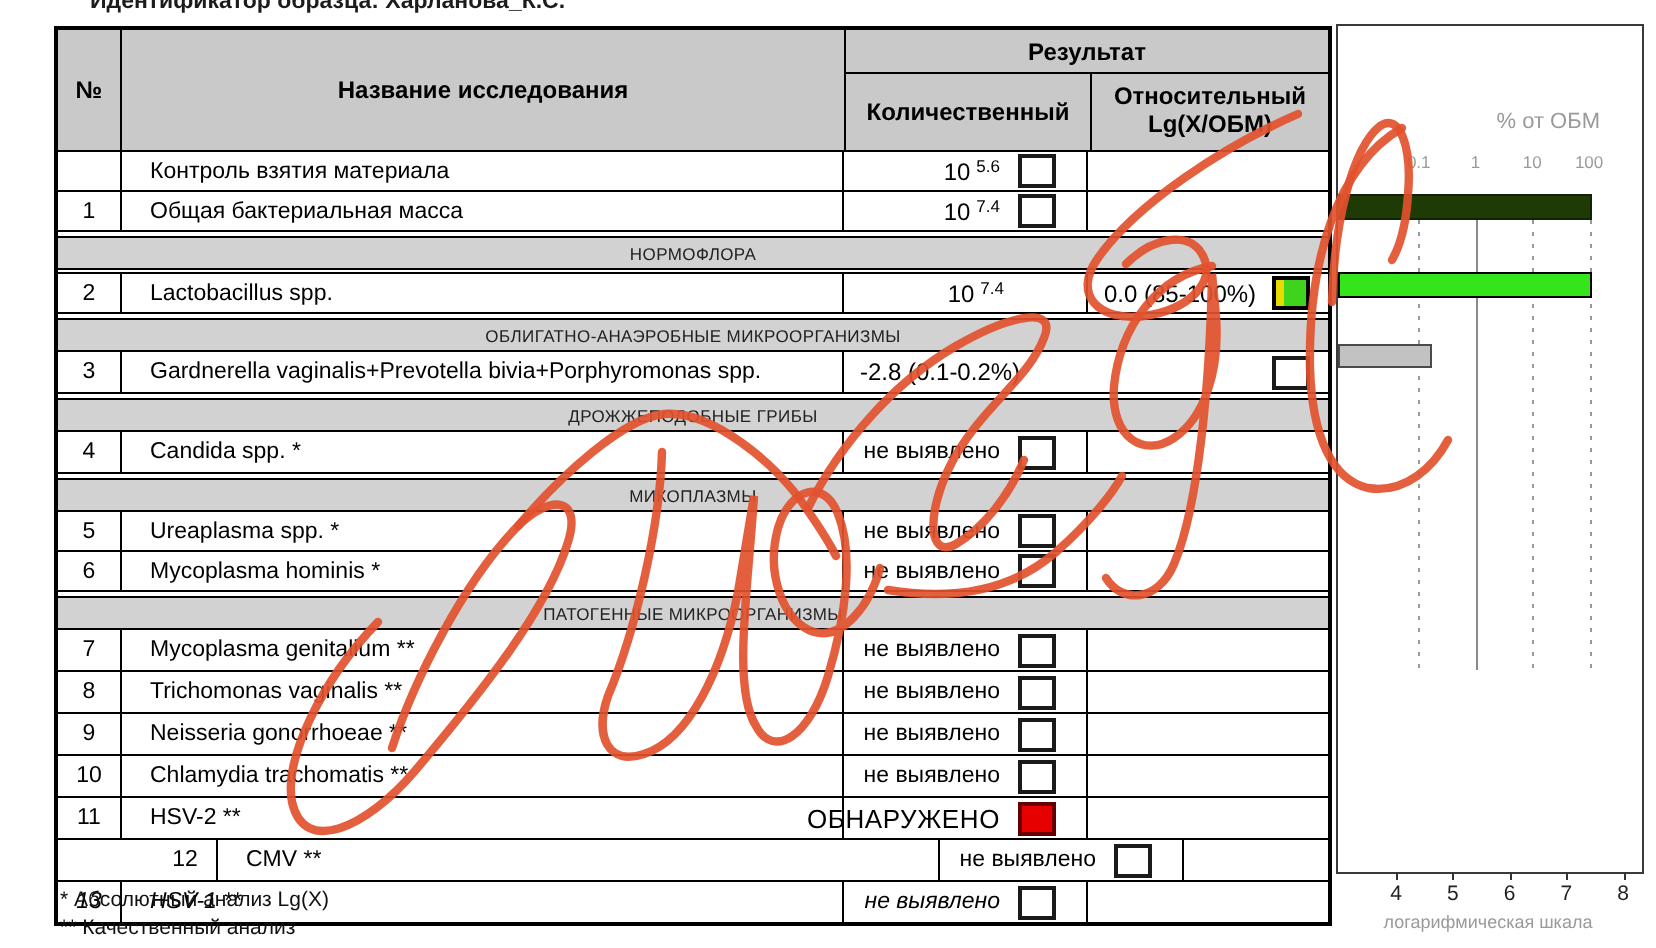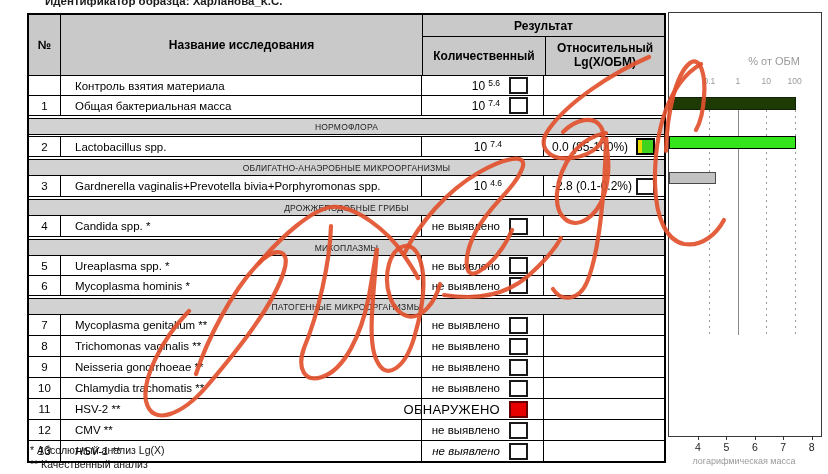--- a/index.html
+++ b/index.html
@@ -114,23 +114,20 @@
             <span class="spacer"></span>
             <span class="chk green" style="margin-left: 0px;"></span>
           </div>
         </div>
         <div class="secrow" style="height: 14px;">
           <div class="secband">ОБЛИГАТНО-АНАЭРОБНЫЕ МИКРООРГАНИЗМЫ</div>
         </div>
         <div class="row" style="height: 20px;">
           <div class="cell-num">3</div>
           <div class="cell-name">Gardnerella vaginalis+Prevotella bivia+Porphyromonas spp.</div>
-          <div class="cell-quant">
-            <span class="val-noBox"><span style="font-size: 12px;">10</span><span class="sup">4.6</span></span>
-          </div>
           <div class="cell-rel">
             <span>-2.8 (0.1-0.2%)</span>
             <span class="spacer"></span>
             <span class="chk" style="margin-left: 0px;"></span>
           </div>
         </div>
         <div class="secrow" style="height: 14px;">
           <div class="secband">ДРОЖЖЕПОДОБНЫЕ ГРИБЫ</div>
         </div>
         <div class="row" style="height: 20px;">
@@ -220,21 +217,21 @@
           <div class="cell-num">11</div>
           <div class="cell-name">HSV-2 **</div>
           <div class="cell-quant">
             <span class="detect">ОБНАРУЖЕНО</span>
             <span class="chk red"></span>
           </div>
           <div class="cell-rel">
             <span class="spacer"></span>
           </div>
         </div>
-        <div class="row" style="height: 20px;">
+        <div class="row" style="height: 20px; padding-left: 48px;">
           <div class="cell-num">12</div>
           <div class="cell-name">CMV **</div>
           <div class="cell-quant">
             <span>не выявлено</span>
             <span class="chk"></span>
           </div>
           <div class="cell-rel">
             <span class="spacer"></span>
           </div>
         </div>
@@ -253,21 +250,21 @@
   </div>
 
   <div id="footnotes">
     <div>*  Абсолютный анализ Lg(X)</div>
     <div>** Качественный анализ</div>
   </div>
 
   <div id="chart">
     <div id="chart-box"></div>
     <div id="pct-label">% от ОБМ</div>
-    <div id="log-label">логарифмическая масса</div>
+    <div id="log-label">логарифмическая шкала</div>
   <div class="topTick" style="left: 41.36px;">0.1</div>
       <div class="gridline" style="left: 41.36px;"></div>
       <div class="topTick" style="left: 69.76px;">1</div>
       <div class="gridline solid" style="left: 69.76px;"></div>
       <div class="topTick" style="left: 98.16px;">10</div>
       <div class="gridline" style="left: 98.16px;"></div>
       <div class="topTick" style="left: 126.56px;">100</div>
       <div class="gridline" style="left: 126.56px;"></div>
       <div class="bar" title="Общая бактериальная масса" style="top: 85px; height: 13px; width: 126.56px; background: rgb(30, 59, 6); border: 1px solid rgb(16, 35, 10);"></div>
       <div class="bar" title="Lactobacillus spp." style="top: 124px; height: 13px; width: 126.56px; background: rgb(53, 229, 28); border: 1px solid rgb(0, 0, 0);"></div>

